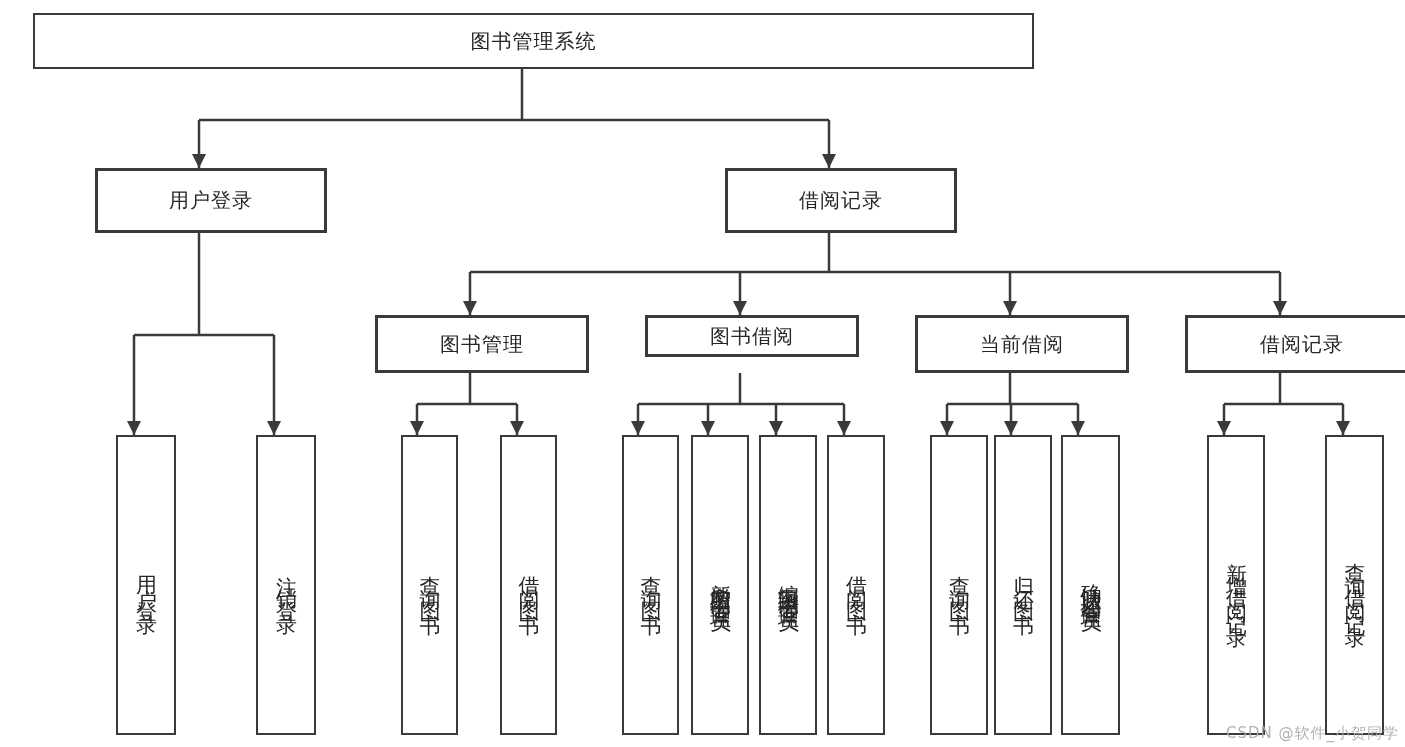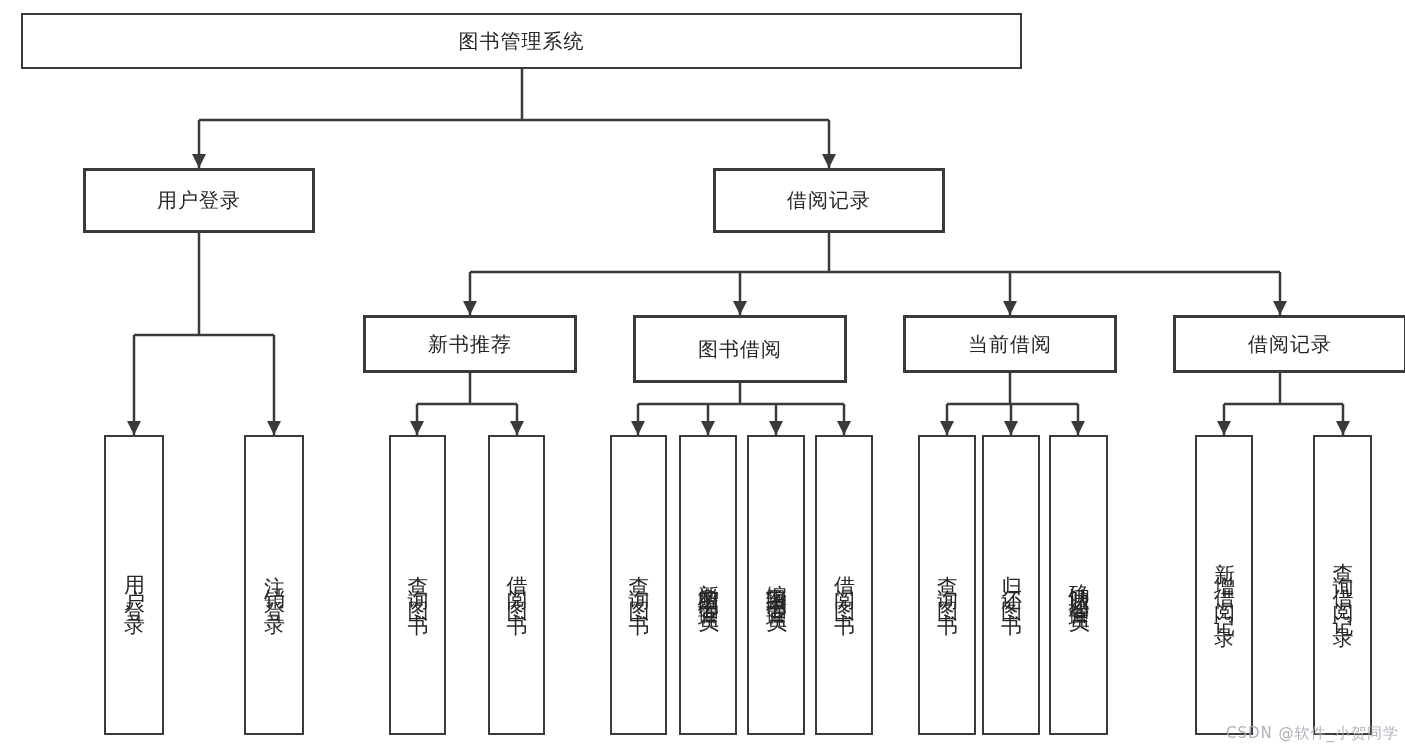--- a/index.html
+++ b/index.html
@@ -5,20 +5,21 @@
   html,body{margin:0;padding:0;background:#ffffff;}
   .canvas{
     position:relative;width:1405px;height:747px;background:#ffffff;overflow:hidden;
     font-family:"DejaVu Sans","Liberation Sans",sans-serif;color:#262626;
   }
   .edges{position:absolute;left:0;top:0;width:1405px;height:747px;z-index:0;}
   .node{
     position:absolute;box-sizing:border-box;background:#ffffff;
     border:3px solid #3a3a3a;display:flex;align-items:center;justify-content:center;
     z-index:1;
+    margin-left:12px;
   }
   .node.root{border-width:2px;}
   .hlabel{font-size:20px;letter-spacing:1px;white-space:nowrap;}
   .leaf{top:435px;height:300px;border-width:2.5px;}
   .vlabel{
     writing-mode:vertical-rl;text-orientation:mixed;
     font-size:21px;letter-spacing:13px;line-height:1;white-space:nowrap;
   }
   .vlabel.vlong{letter-spacing:4px;}
   .watermark{
@@ -91,23 +92,23 @@
   </div>
 
   <div class="node" style="left:83px;top:168px;width:232px;height:65px">
     <span class="hlabel">用户登录</span>
   </div>
   <div class="node" style="left:713px;top:168px;width:232px;height:65px">
     <span class="hlabel">借阅记录</span>
   </div>
 
   <div class="node" style="left:363px;top:315px;width:214px;height:58px">
-    <span class="hlabel">新书推荐</span>
+    <span class="hlabel">图书管理</span>
   </div>
-  <div class="node" style="left:633px;top:315px;width:214px;height:68px">
+  <div class="node" style="left:633px;top:315px;width:214px;height:42px">
     <span class="hlabel">图书借阅</span>
   </div>
   <div class="node" style="left:903px;top:315px;width:214px;height:58px">
     <span class="hlabel">当前借阅</span>
   </div>
   <div class="node" style="left:1173px;top:315px;width:234px;height:58px">
     <span class="hlabel">借阅记录</span>
   </div>
 
   <div class="node leaf" style="left:104px;width:60px">

